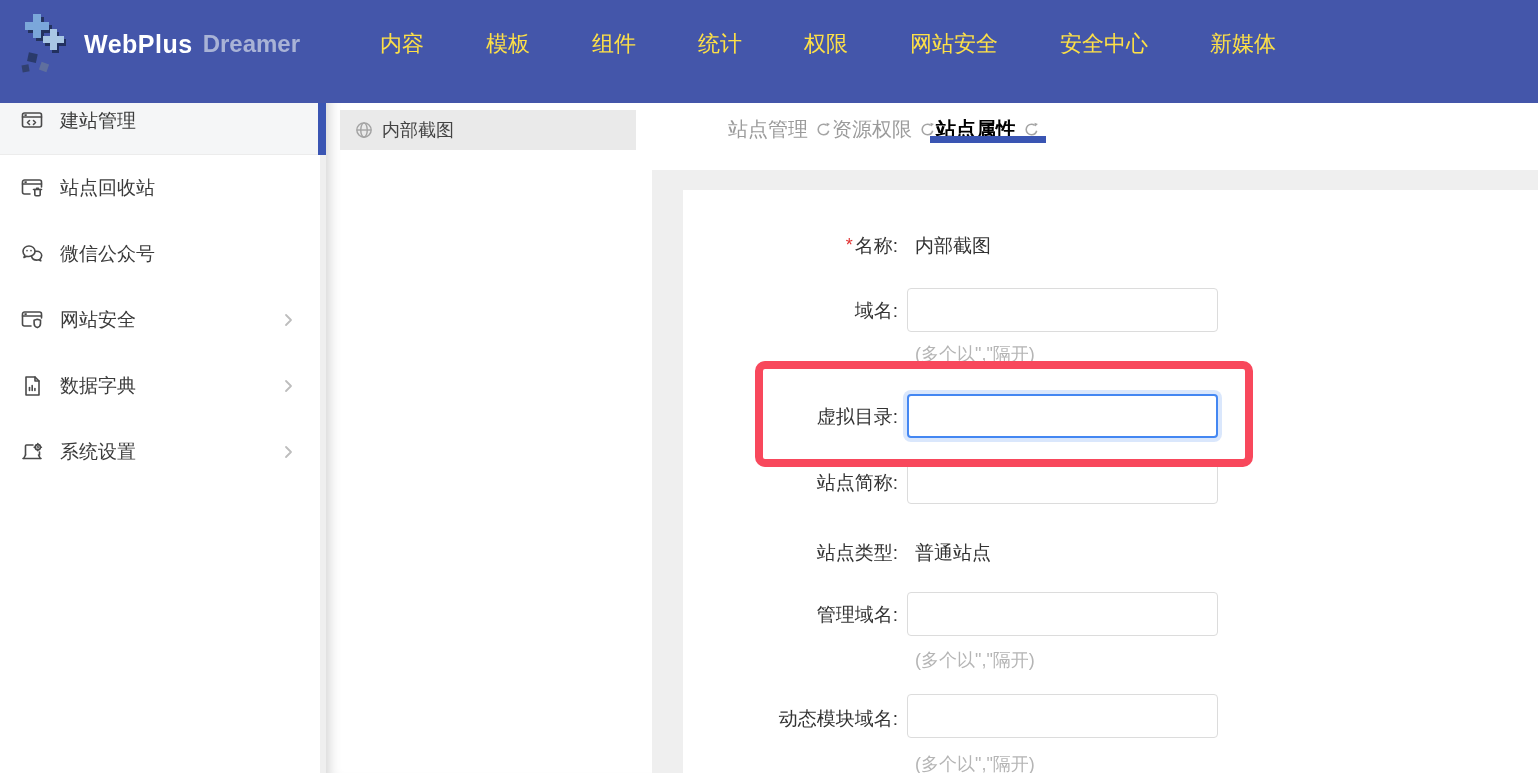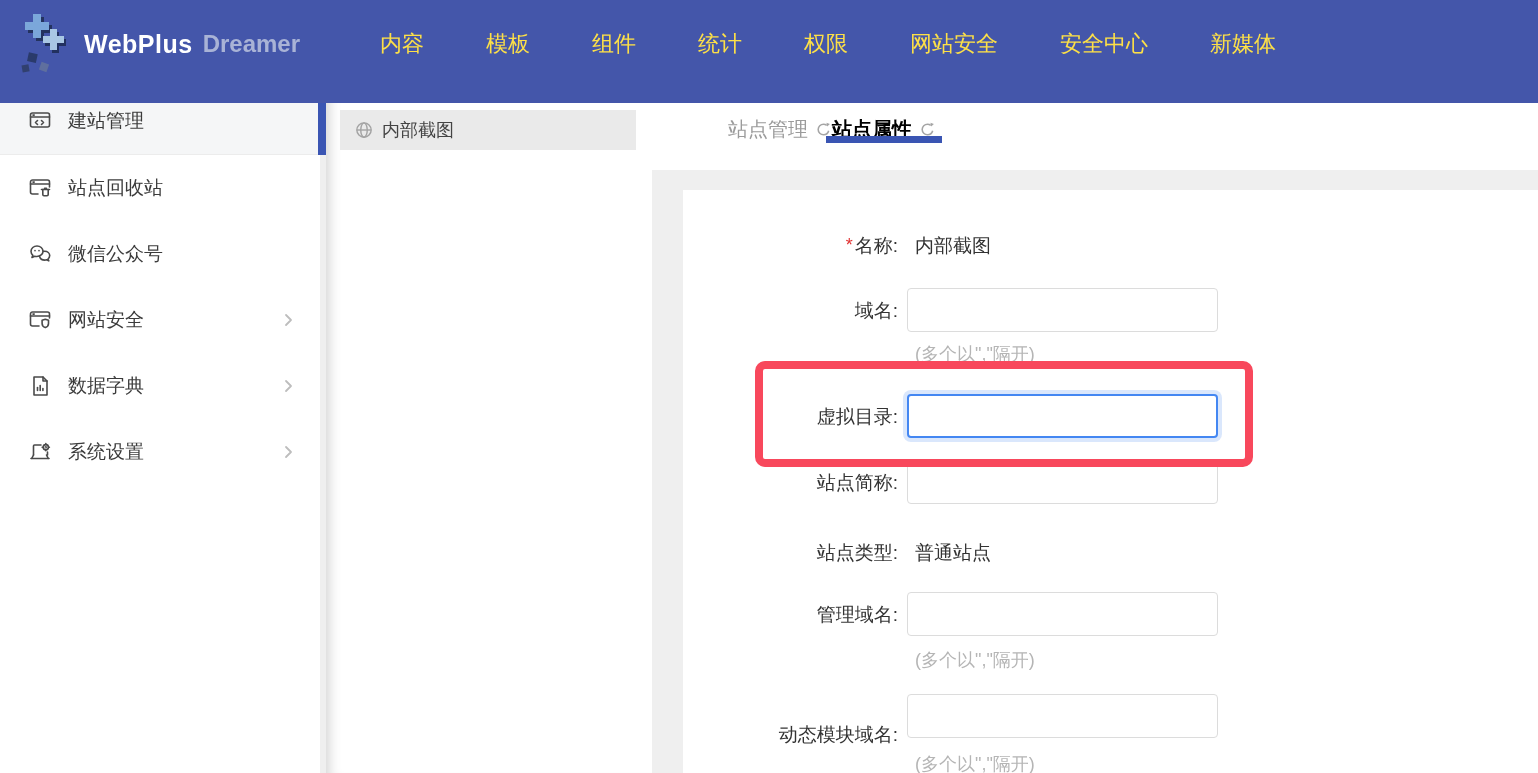--- a/index.html
+++ b/index.html
@@ -11,21 +11,21 @@
   .header { position:absolute; left:0; top:0; width:1538px; height:103px; background:#4456aa; z-index:30; }
   .brand { position:absolute; left:16px; top:0; height:88px; display:flex; align-items:center; cursor:pointer; }
   .brand svg { display:block; }
   .brand-name { margin-left:10px; color:#ffffff; font-size:25px; font-weight:bold; letter-spacing:.5px; }
   .brand-product { margin-left:10px; color:#a9b3d6; font-size:24px; font-weight:bold; }
   .topnav { position:absolute; left:380px; top:0; height:88px; display:flex; align-items:center; gap:62px; }
   .topnav .nav-item { color:#fde047; font-size:22px; font-weight:500; cursor:pointer; white-space:nowrap; }
 
   
   .sidebar { position:absolute; left:0; top:88px; width:320px; height:685px; background:#ffffff; z-index:10; }
-  .side-item { display:flex; align-items:center; height:66px; padding-left:28px; cursor:pointer; color:#3b3b3b; font-size:19px; }
+  .side-item { display:flex; align-items:center; height:66px; padding-left:20px; cursor:pointer; color:#3b3b3b; font-size:19px; }
   .side-item.active { height:67px; background:#f5f6f7; border-bottom:1px solid #ececec; }
   .side-item .s-icon { width:24px; height:24px; margin-right:16px; flex:0 0 auto; }
   .side-item .chev { margin-left:auto; margin-right:24px; width:16px; height:16px; }
   .active-bar { position:absolute; left:318px; top:88px; width:8px; height:67px; background:#3a55b3; z-index:25; }
 
   
   .sitecol { position:absolute; left:326px; top:88px; width:326px; height:685px; background:#ffffff; z-index:15;
              box-shadow:inset 14px 0 14px -12px rgba(0,0,0,.20); }
   .site-item { position:absolute; left:14px; right:16px; top:22px; height:40px; background:#eaeaea;
                display:flex; align-items:center; padding-left:14px; cursor:pointer; }
@@ -185,20 +185,27 @@
   <div class="main">
 
     <div class="tabbar">
       <div class="tab">
         <span class="tab-label">站点管理</span>
         <svg class="r-icon" viewBox="0 0 24 24">
           <circle cx="12" cy="12" r="7.5" fill="none" stroke="#a5a5a5" stroke-width="2.2" pathLength="100" stroke-dasharray="80 20" stroke-dashoffset="-4"></circle>
           <polygon points="16.2,2.6 21,4.4 17.2,7.8" fill="#a5a5a5"></polygon>
         </svg>
       </div>
+      <div class="tab">
+        <span class="tab-label">资源权限</span>
+        <svg class="r-icon" viewBox="0 0 24 24">
+          <circle cx="12" cy="12" r="7.5" fill="none" stroke="#a5a5a5" stroke-width="2.2" pathLength="100" stroke-dasharray="80 20" stroke-dashoffset="-4"></circle>
+          <polygon points="16.2,2.6 21,4.4 17.2,7.8" fill="#a5a5a5"></polygon>
+        </svg>
+      </div>
       <div class="tab active">
         <span class="tab-label">站点属性</span>
         <svg class="r-icon" viewBox="0 0 24 24">
           <circle cx="12" cy="12" r="7.5" fill="none" stroke="#a5a5a5" stroke-width="2.2" pathLength="100" stroke-dasharray="80 20" stroke-dashoffset="-4"></circle>
           <polygon points="16.2,2.6 21,4.4 17.2,7.8" fill="#a5a5a5"></polygon>
         </svg>
         <span class="underline"></span>
       </div>
     </div>
 
@@ -230,21 +237,21 @@
         <span class="f-value" style="top:350px;">普通站点</span>
       </div>
 
       <div>
         <span class="f-label" style="top:412px;">管理域名:</span>
         <input class="f-input" style="top: 402px;" type="text" value="">
         <span class="f-hint" style="top:458px;">(多个以","隔开)</span>
       </div>
 
       <div>
-        <span class="f-label" style="top:532px;">动态模块域名:</span>
+        <span class="f-label" style="top:516px;">动态模块域名:</span>
         <input class="f-input" style="top: 504px;" type="text" value="">
         <span class="f-hint" style="top:562px;">(多个以","隔开)</span>
       </div>
 
     </div>
   </div>
 
   <div class="annotation"></div>
 
 </div>

